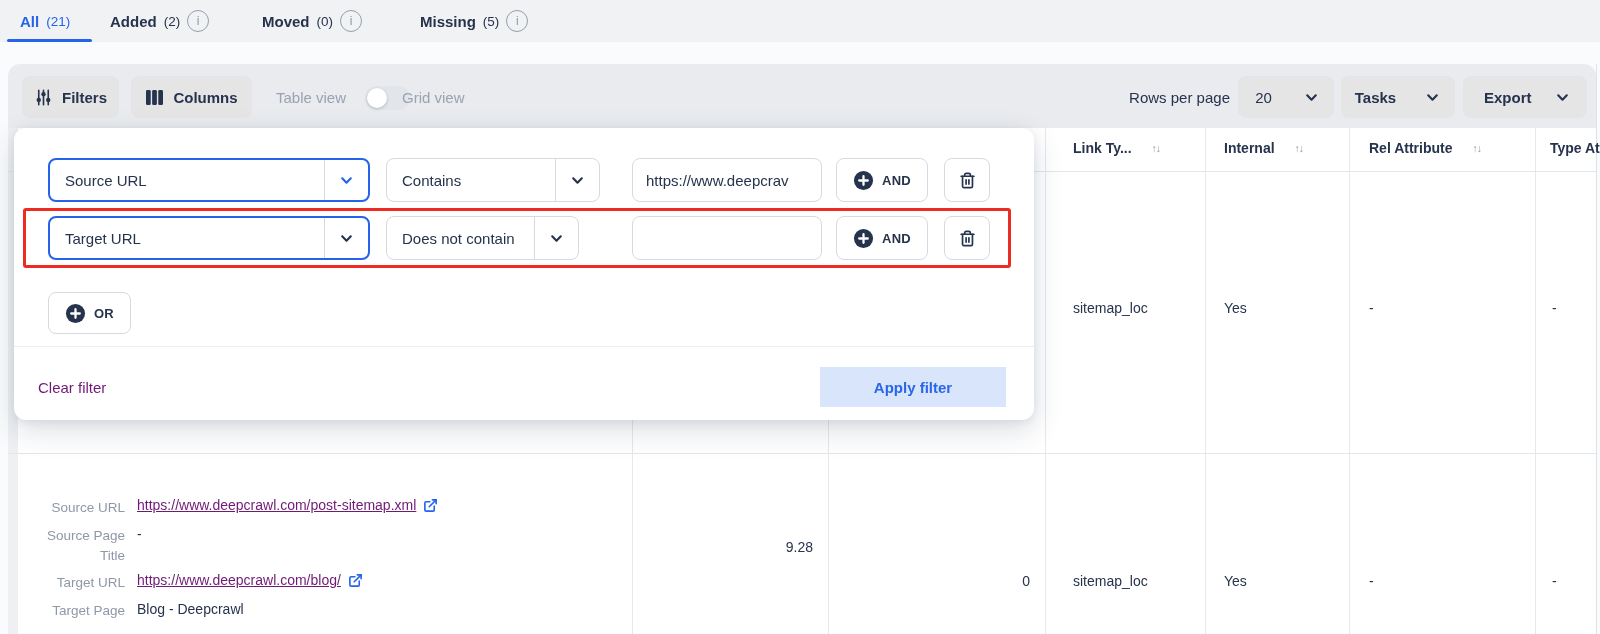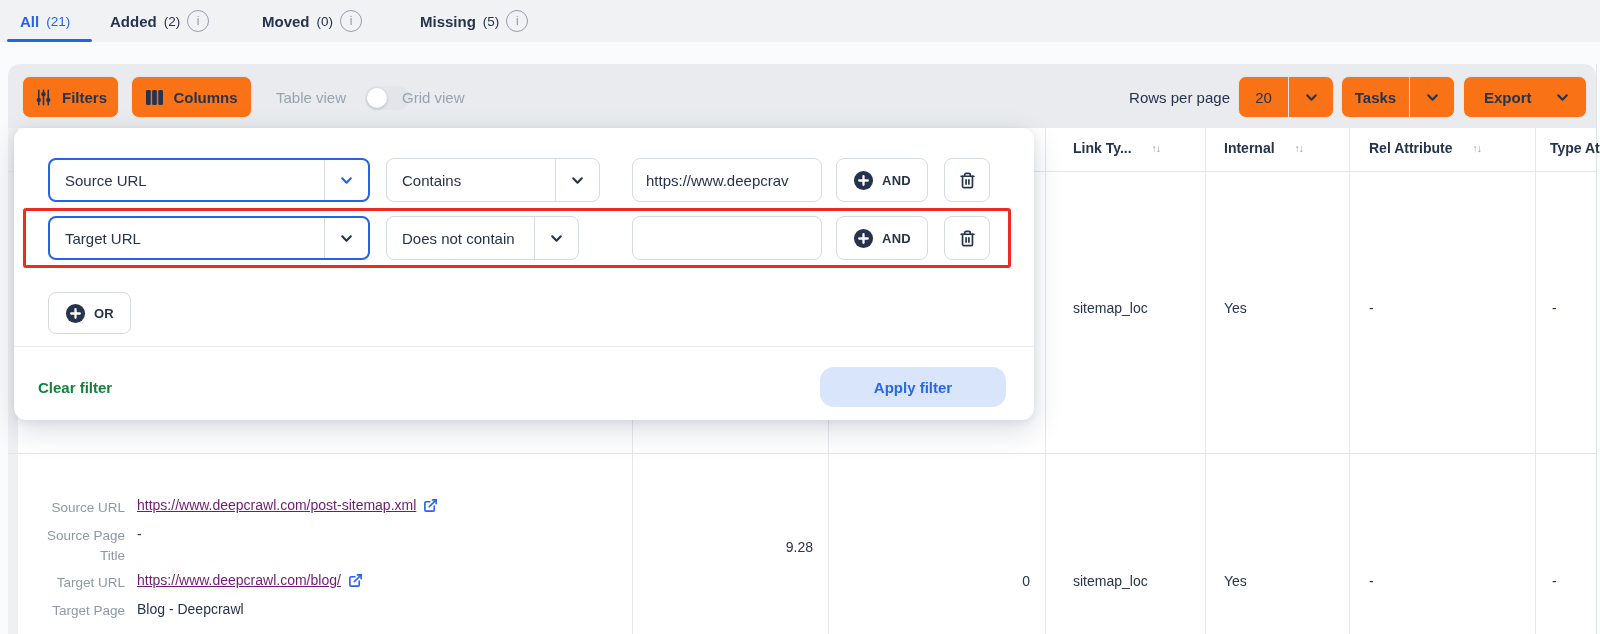--- a/index.html
+++ b/index.html
@@ -15,21 +15,21 @@
   .tab-count { font-size:13.5px; color:#26334d; }
   .tab.active .tab-label, .tab.active .tab-count { color:#2563eb; }
   .tab-underline { left:7px; top:39px; width:85px; height:3px; background:#2563eb; border-radius:2px; }
   .info-icon { width:22px; height:22px; border:1.6px solid #959fae; border-radius:50%;
                display:flex; align-items:center; justify-content:center;
                font-size:12px; color:#8d97a7; font-style:normal; font-weight:500; }
 
   
   .card { left:8px; top:64px; width:1588px; height:570px; background:#e9ebee; border-radius:12px 12px 0 0; }
   .card-edge { left:1596px; top:64px; width:1px; height:570px; background:#dfe2e6; }
-  .btn { background:#f97316; border:1px solid #e2e5ea; border-radius:8px; display:flex; align-items:center;
+  .btn { background:#e5e5e5; border:1px solid #e2e5ea; border-radius:8px; display:flex; align-items:center;
          justify-content:center; gap:9px; cursor:pointer; font-size:15px; font-weight:600; color:#26334d; }
   .toggle-label { font-size:15px; color:#99a3b1; display:flex; align-items:center; height:42px; }
   .toggle { width:45px; height:24px; background:#e2e5e9; border-radius:12px; cursor:pointer; }
   .toggle-knob { position:absolute; left:2px; top:2px; width:20px; height:20px; background:#fff;
                  border-radius:50%; box-shadow:0 1px 3px rgba(23,43,77,.25); }
   .rpp-label { font-size:15px; color:#26334d; display:flex; align-items:center; justify-content:flex-end; }
   .split-divider { width:1px; align-self:stretch; background:#e2e5ea; }
   .chev-box { width:44px; display:flex; align-items:center; justify-content:center; }
 
   
@@ -56,22 +56,22 @@
                       display:flex; align-items:center; justify-content:center; }
   .finput { height:44px; background:#fff; border:1px solid #d5dae2; border-radius:8px; padding:0 13px;
             font-size:15px; color:#26334d; font-family:"Liberation Sans", sans-serif; outline:none; width:100%; }
   .op-btn { background:#fff; border:1px solid #d5dae2; border-radius:8px; display:flex; align-items:center;
             justify-content:center; gap:8px; font-size:13px; font-weight:700; color:#26334d;
             letter-spacing:.3px; cursor:pointer; }
   .icon-btn { background:#fff; border:1px solid #d5dae2; border-radius:8px; display:flex; align-items:center;
               justify-content:center; cursor:pointer; }
   .red-box { border:3px solid #ee2b22; border-radius:3px; pointer-events:none; }
   .panel-divider { left:0; top:218px; width:1020px; height:1px; background:#eceef2; }
-  .clear-btn { font-size:15px; font-weight:700; color:#15803d; cursor:pointer; display:flex; align-items:center; }
-  .apply-btn { background:#d9e5fb; border:none; border-radius:14px; font-size:15px; font-weight:600;
+  .clear-btn { font-size:15px; font-weight:400; color:#701a75; cursor:pointer; display:flex; align-items:center; }
+  .apply-btn { background:#d9e5fb; border:none; border-radius:0; font-size:15px; font-weight:600;
                color:#2a66e8; cursor:pointer; display:flex; align-items:center; justify-content:center;
                font-family:"Liberation Sans", sans-serif; }
 </style>
 </head>
 <body>
 
 <div class="screen">
 
   <div class="abs tabbar">
     <div class="tab active" style="left:20px;text-align:right;">

